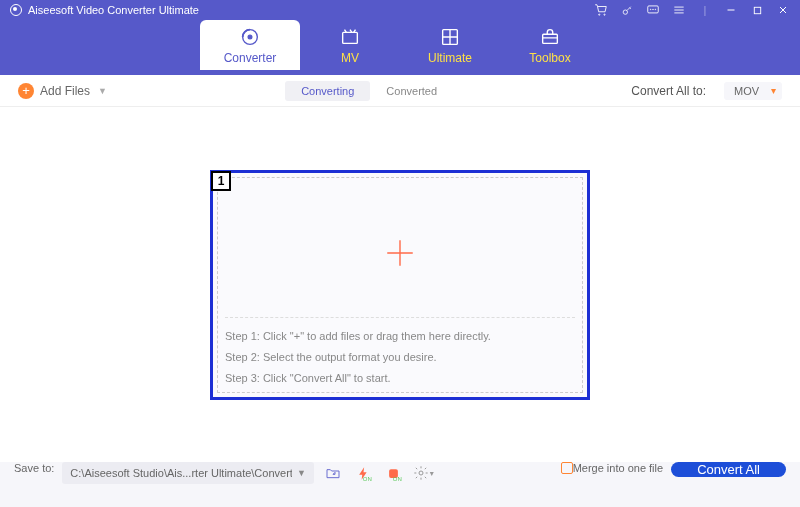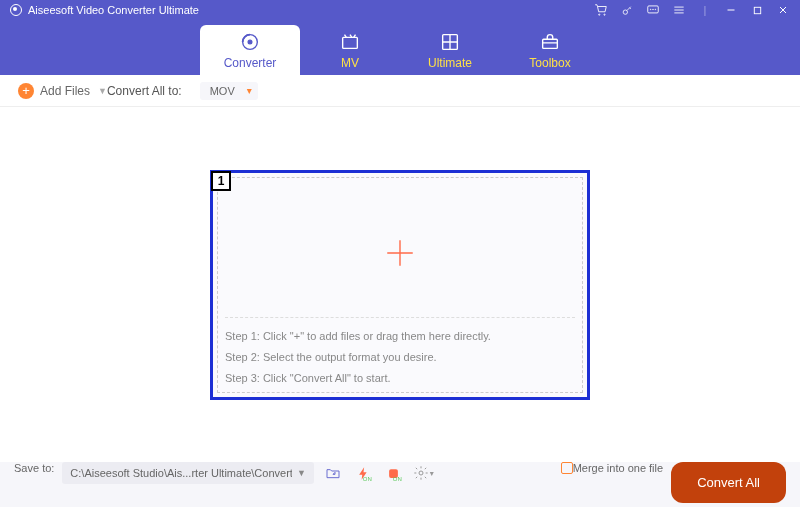--- a/index.html
+++ b/index.html
@@ -2,21 +2,21 @@
 <html><head>
 <meta charset="utf-8">
 <style>
 *{margin:0;padding:0;box-sizing:border-box;font-family:"Segoe UI",Arial,sans-serif}
 body{background:#fff;width:800px;height:507px;overflow:hidden;position:relative}
 .titlebar{height:20px;background:#5659c9;display:flex;align-items:center;padding:0 10px;color:#fff;font-size:11px}
 .titlebar .logo{width:12px;height:12px;border:1.5px solid #fff;border-radius:50%;margin-right:6px;position:relative}
 .titlebar .logo::after{content:"";position:absolute;width:4px;height:4px;background:#fff;border-radius:50%;top:2px;left:2px}
 .titlebar .spacer{flex:1}
 .titlebar .tbicon{width:14px;height:14px;margin-left:12px;display:flex;align-items:center;justify-content:center;cursor:pointer}
-.header{height:55px;background:#5659c9;display:flex;justify-content:center;align-items:flex-end}
+.header{height:55px;background:#5659c9;display:flex;justify-content:center;align-items:flex-start}
 .nav{display:flex;gap:0}
 .tab{width:100px;height:50px;display:flex;flex-direction:column;align-items:center;justify-content:center;color:#fde047;font-size:12px;cursor:pointer;border-radius:6px 6px 0 0}
 .tab.active{background:#fff;color:#5659c9}
 .tab .ticon{height:22px;display:flex;align-items:center;justify-content:center;margin-bottom:3px}
 .toolbar{height:32px;background:#fff;border-bottom:1px solid #eee;display:flex;align-items:center;padding:0 18px;font-size:12px;color:#555}
 .addbtn{display:flex;align-items:center;color:#666;cursor:pointer}
 .addbtn .plus{width:16px;height:16px;background:#ff8533;border-radius:50%;color:#fff;display:flex;align-items:center;justify-content:center;font-size:13px;line-height:1;margin-right:6px}
 .addbtn .chev{margin-left:8px;font-size:9px;color:#aaa}
 .tbcenter{flex:1;display:flex;justify-content:center;gap:0}
 .seg{padding:4px 16px;border-radius:3px;cursor:pointer;font-size:11px;color:#888}
@@ -33,21 +33,21 @@
 .dropzone .bigplus svg{stroke:#ff6b4a}
 .dropzone .steps{position:absolute;bottom:8px;left:12px;right:12px;border-top:1px dashed #ddd;padding-top:8px;font-size:11px;color:#888;line-height:1.9}
 .footer{position:absolute;bottom:0;left:0;right:0;height:45px;background:#f6f6fa;display:flex;align-items:flex-start;padding:0 14px;font-size:11px;color:#666;gap:8px}
 .footer .path{display:flex;align-items:center;background:#ececf2;border-radius:3px;padding:0 4px 0 8px;height:22px;width:252px}
 .footer .path input{border:none;background:transparent;flex:1;font-size:11px;color:#666;outline:none}
 .footer .path .dd{width:18px;text-align:center;color:#888;font-size:9px;cursor:pointer}
 .footer .ficon{width:22px;height:22px;display:flex;align-items:center;justify-content:center;cursor:pointer;border-radius:3px;color:#6b6ed0}
 .footer .spacer{flex:1}
 .footer .merge{display:flex;align-items:center;cursor:pointer}
 .footer .merge .box{width:12px;height:12px;border:1.5px solid #ff8533;border-radius:2px}
-.footer .convbtn{background:#c2410c;color:#fff;padding:13px 26px;border-radius:12px;cursor:pointer;font-size:13px}
+.footer .convbtn{background:#1d4ed8;color:#fff;padding:0 26px;border-radius:12px;cursor:pointer;font-size:13px}
 </style>
 </head>
 <body>
 
 <div class="titlebar">
   <div class="logo"></div>
   <span>Aiseesoft Video Converter Ultimate</span>
   <div class="spacer"></div>
   <div class="tbicon">
       <svg width="14" height="14" viewBox="0 0 24 24" fill="none" stroke="#fff" stroke-width="1.5">
@@ -134,20 +134,24 @@
       <span>Toolbox</span>
     </div>
   </div>
 </div>
 
 <div class="toolbar">
   <div class="addbtn">
     <div class="plus">+</div>
     <span>Add Files</span>
     <span class="chev">▼</span>
+  </div>
+  <div class="tbcenter">
+    <div class="seg active">Converting</div>
+    <div class="seg">Converted</div>
   </div>
   <div class="convall">
     <span>Convert All to:</span>
     <div class="selwrap">
       <select><option>MOV</option></select>
     </div>
   </div>
 </div>
 
 <div class="main">

